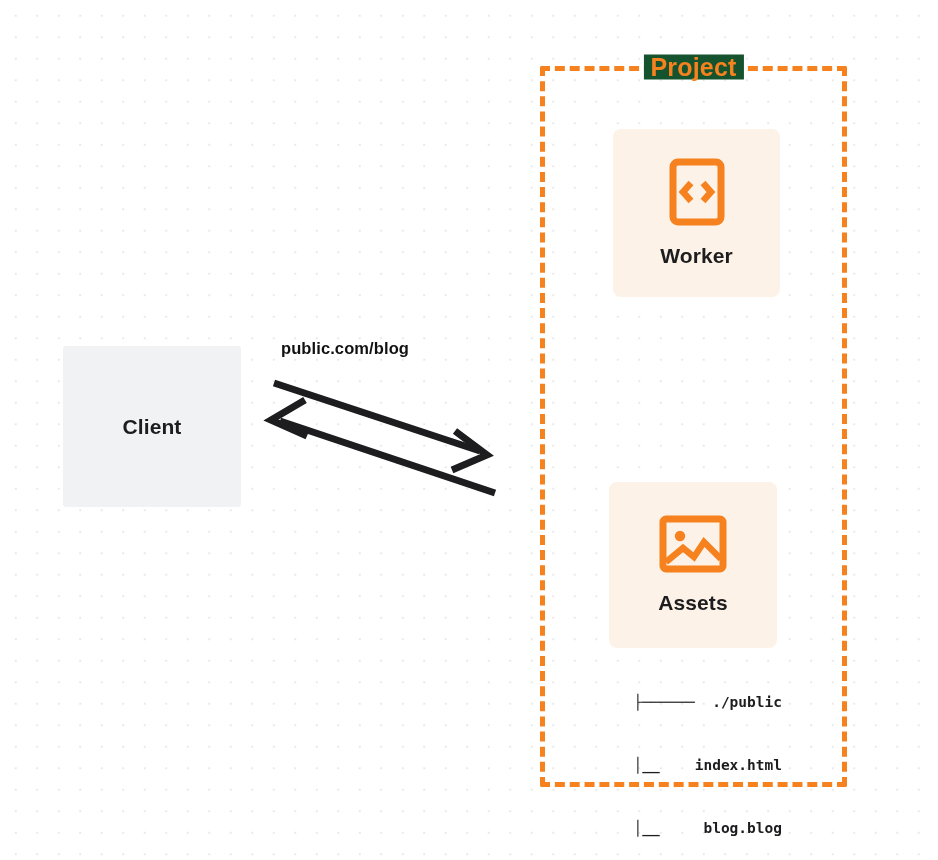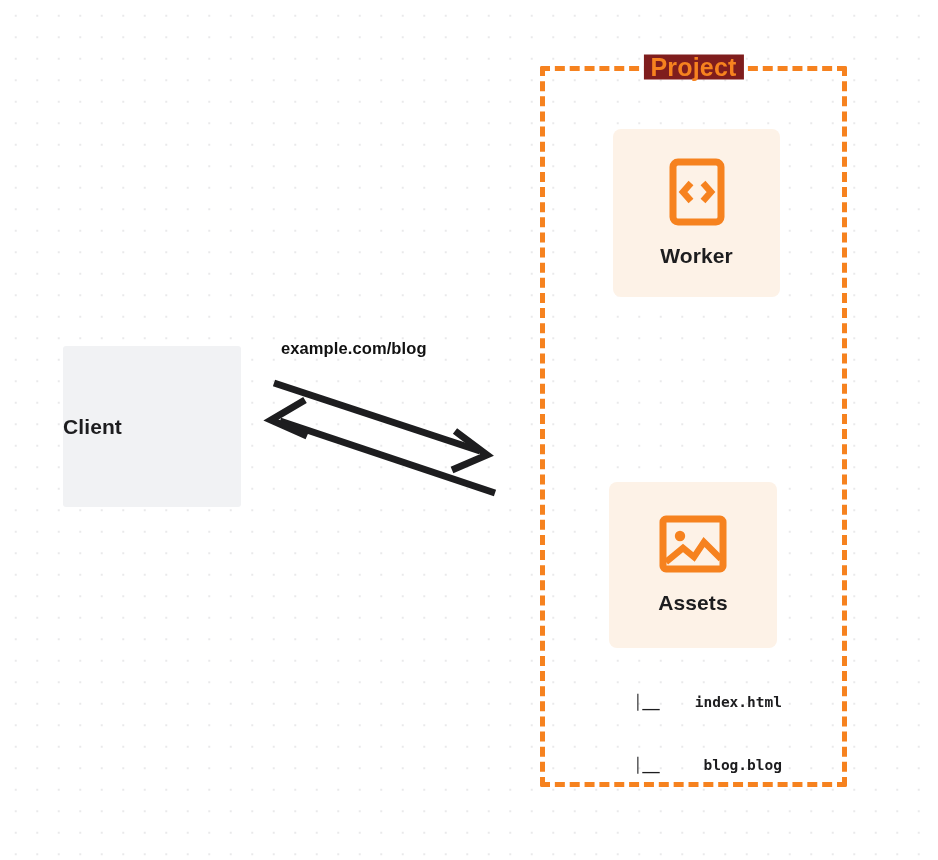--- a/index.html
+++ b/index.html
@@ -28,20 +28,21 @@
   .client-box {
     position: absolute;
     left: 63px;
     top: 346px;
     width: 178px;
     height: 161px;
     background: #f1f2f4;
     border-radius: 3px;
     display: flex;
     align-items: center;
+    justify-content: center;
   }
   .client-label {
     font-size: 21px;
     font-weight: 700;
     color: #1d1d1f;
     letter-spacing: 0.1px;
   }
 
   
   .conn-label {
@@ -74,21 +75,21 @@
     height: 721px;
     border: 5px dashed #f6821f;
     border-radius: 2px;
     box-sizing: border-box;
   }
   .project-title {
     position: absolute;
     left: 50%;
     top: -4px;
     transform: translate(-50%, -50%);
-    background: #7f1d1d;
+    background: #14532d;
     padding: 0 7px;
     font-size: 25px;
     font-weight: 700;
     color: #f6821f;
     letter-spacing: 0.2px;
     white-space: nowrap;
     line-height: 1;
   }
 
   
@@ -145,21 +146,21 @@
 </style>
 </head>
 <body>
 
 <div class="canvas">
 
   <div class="client-box">
     <span class="client-label">Client</span>
   </div>
 
-  <div class="conn-label">example.com/blog</div>
+  <div class="conn-label">public.com/blog</div>
 
   <svg class="arrows" viewBox="0 0 938 860" width="938" height="860" aria-hidden="true">
 
     <g>
       <line x1="274" y1="383" x2="480" y2="451" stroke="#1d1d1f" stroke-width="7" stroke-linecap="butt"></line>
       <polyline points="455,431 487,455 452,470" fill="none" stroke="#1d1d1f" stroke-width="7" stroke-linejoin="miter" stroke-linecap="butt"></polyline>
     </g>
 
     <g>
       <line x1="495" y1="493" x2="280" y2="421" stroke="#1d1d1f" stroke-width="7" stroke-linecap="butt"></line>
@@ -187,18 +188,19 @@
       <svg width="56" height="68" viewBox="0 0 56 68" aria-hidden="true">
         <rect x="4" y="4" width="48" height="60" rx="5" ry="5" fill="none" stroke="#f6821f" stroke-width="7"></rect>
         <polyline points="22,25 14,34 22,43" fill="none" stroke="#f6821f" stroke-width="6.5" stroke-linecap="butt" stroke-linejoin="miter"></polyline>
         <polyline points="34,25 42,34 34,43" fill="none" stroke="#f6821f" stroke-width="6.5" stroke-linecap="butt" stroke-linejoin="miter"></polyline>
       </svg>
     </span>
     <span class="card-label">Worker</span>
   </div>
 
   <div class="file-tree">
+    <span class="tree-row">├──────  ./public</span>
     <span class="tree-row">  │__    index.html</span>
     <span class="tree-row">  │__     blog.blog</span>
     
   </div>
 
 </div>
 
 </body></html>

